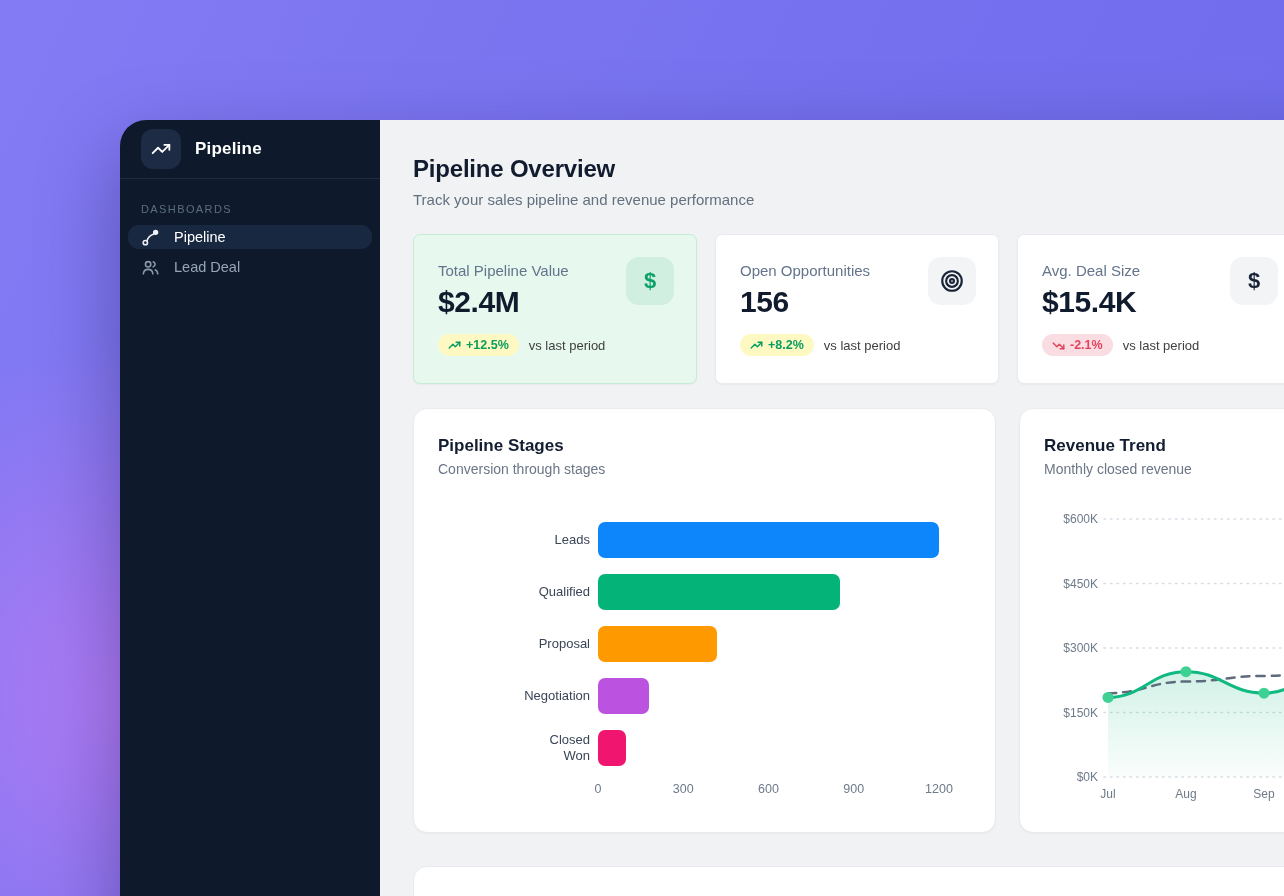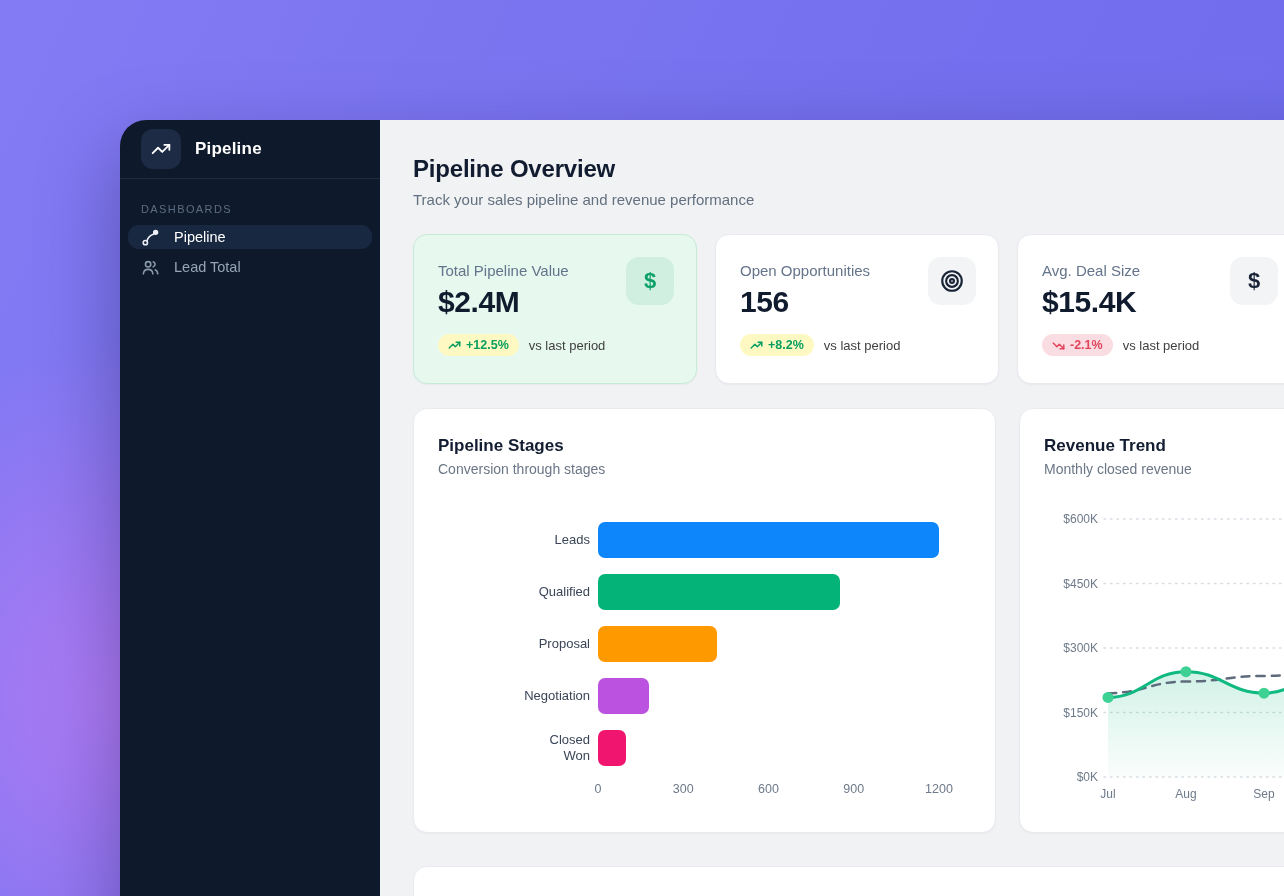--- a/index.html
+++ b/index.html
@@ -46,21 +46,21 @@
   .nav-item.active { background:#192841; color:#fff; }
   .nav-item.active .nav-icon { color:#eef1f8; }
   
   .main { flex:1 1 auto; background:#f1f2f4; padding:35px 0 0 33px; min-width:0; }
   .page-title { font-size:24px; font-weight:800; color:#121c30; letter-spacing:-.2px; }
   .page-subtitle { margin-top:8px; font-size:15px; color:#62707f; }
   
   .kpi-row { display:flex; gap:18px; margin-top:26px; }
   .kpi-card {
     width:284px; height:150px; flex:0 0 284px;
-    border-radius:14px; position:relative; padding:27px 24px;
+    border-radius:7px; position:relative; padding:27px 24px;
     background:#fff; border:1px solid #e9ebef;
     box-shadow:0 1px 2px rgba(16,24,40,.04);
   }
   .kpi-card.mint { background:#e7f8ef; border-color:#c6ebd6; }
   .kpi-label { font-size:15px; color:#64748b; }
   .kpi-value { margin-top:6px; font-size:30px; font-weight:800; color:#111b2e; letter-spacing:-.4px; }
   .kpi-meta { margin-top:15px; display:flex; align-items:center; gap:10px; }
   .delta-badge {
     display:inline-flex; align-items:center; gap:5px;
     padding:4px 10px; border-radius:12px;
@@ -147,21 +147,21 @@
       </div>
       <div class="nav-item">
         <span class="nav-icon">
           <svg width="19" height="19" viewBox="0 0 24 24" fill="none" stroke="currentColor" stroke-width="2" stroke-linecap="round" stroke-linejoin="round">
             <circle cx="9" cy="8" r="3.4"></circle>
             <path d="M3 20c.3-3.2 2.8-5.6 6-5.6s5.7 2.4 6 5.6"></path>
             <path d="M15.5 4.8a3.4 3.4 0 0 1 0 6.4"></path>
             <path d="M18 14.8c1.9.9 3 2.9 3.2 5.2"></path>
           </svg>
         </span>
-        <span>Lead Total</span>
+        <span>Lead Deal</span>
       </div>
     </nav>
   </aside>
 
   <main class="main">
     <h1 class="page-title">Pipeline Overview</h1>
     <div class="page-subtitle">Track your sales pipeline and revenue performance</div>
 
     <div class="kpi-row">
 

